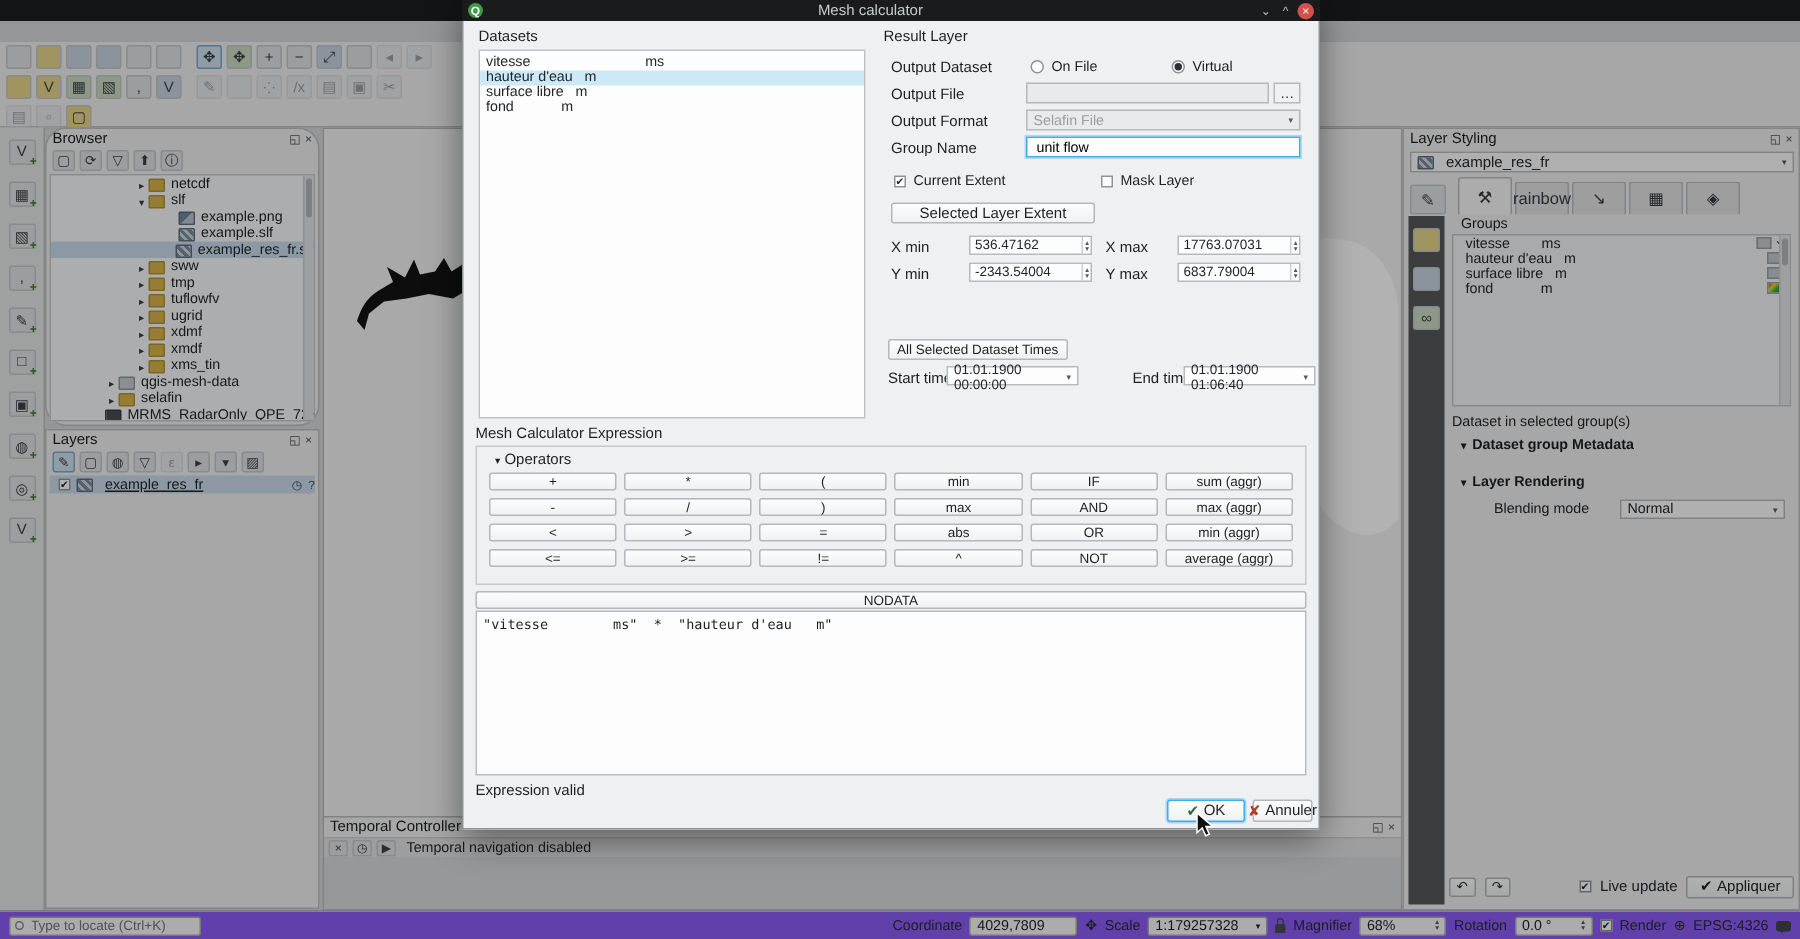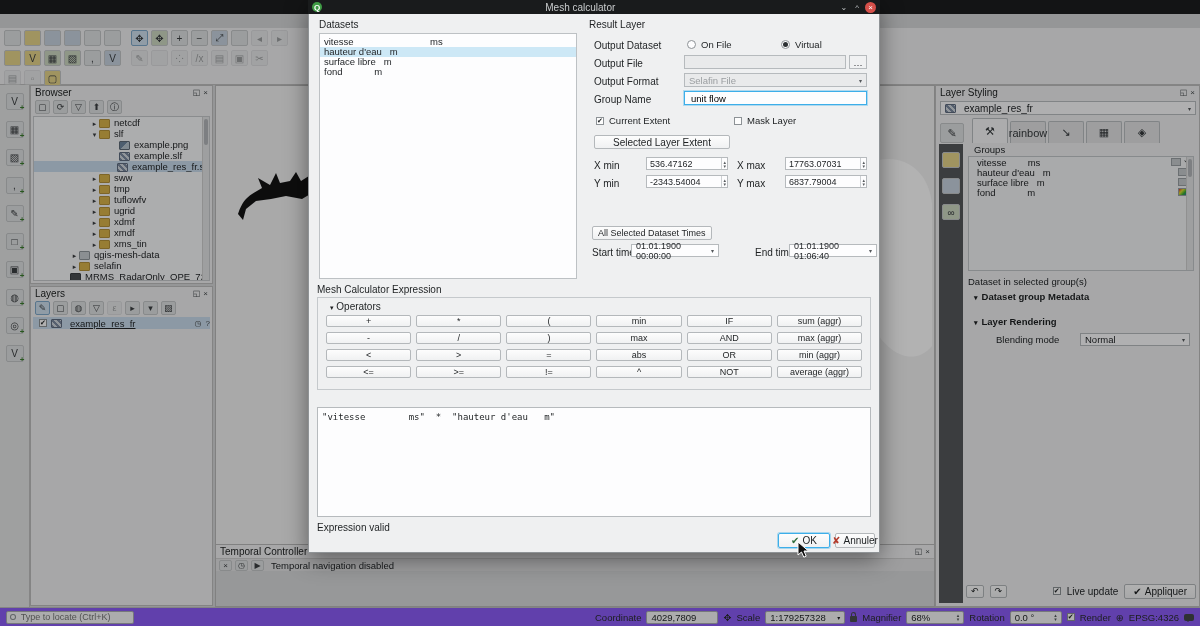--- a/index.html
+++ b/index.html
@@ -123,21 +123,21 @@
   .dsrow{height:10px;line-height:10px;padding-left:4px;font-size:9.5px;white-space:pre;}
   .dsrow.selected{background:#cde8f6;}
   .field{position:absolute;height:14px;background:#fdfdfe;border:1px solid #b6babd;display:flex;align-items:center;padding:0 4px;font-size:9.5px;}
   .field.disabled{background:#e9eaeb;color:#9a9ea1;}
   .field.focus{border:1px solid #3daee9;box-shadow:0 0 0 1px rgba(61,174,233,.35);}
   .field input{border:none;outline:none;background:transparent;font:inherit;width:100%;}
   .field .caret{margin-left:auto;font-size:6px;color:#55595c;}
   .radio{width:9px;height:9px;border-radius:50%;background:#fdfdfe;border:1px solid #8d9296;display:inline-flex;align-items:center;justify-content:center;flex:none;}
   .radio.on::after{content:"";width:5px;height:5px;border-radius:50%;background:#2c3033;}
   .inline{position:absolute;display:flex;align-items:center;gap:5px;font-size:9.5px;color:#1d2022;}
-  .spinfield{position:absolute;height:13px;background:#fdfdfe;border:1px solid #b6babd;display:flex;align-items:center;font-size:9px;}
+  .spinfield{position:absolute;height:13px;background:#fdfdfe;border:1px solid #b6babd;display:flex;font-size:9px;}
   .spinfield .val{flex:1;padding:0 3px;}
   .spinfield .spin{border-left:1px solid #cdd0d3;height:100%;justify-content:center;padding:0 1px;}
   .opgroup{position:absolute;left:8px;right:8px;top:283px;height:93px;border:1px solid #c5c9cc;}
   .opgrid{position:absolute;left:8px;right:8px;top:17px;display:grid;grid-template-columns:repeat(6,1fr);gap:5px;}
   .opbtn{height:12px;font-size:9px;}
   .exparea{position:absolute;left:8px;right:8px;top:393px;height:110px;background:#fdfdfe;border:1px solid #b6babd;
            font-family:"DejaVu Sans Mono",monospace;font-size:9px;color:#1d2022;padding:4px;white-space:pre;}
   .okfocus{border:1px solid #3daee9;box-shadow:0 0 0 1px rgba(61,174,233,.4);}
   .cursor{position:absolute;z-index:99;}
 </style>
@@ -285,21 +285,21 @@
           <span>◍</span>
         </div>
         <div class="tile">
           <span>◎</span>
         </div>
         <div class="tile">
           <span>V</span>
         </div>
       </div>
 
-    <div class="panel" style="left:30px;top:85px;width:183px;height:199px;">
+    <div class="panel" style="left:30px;top:85px;width:183px;height:199px;border-radius:14px;">
       <div class="phead">
         <span class="ttl">Browser</span>
         <span class="dockics">
             <span>◱</span>
             <span>×</span>
           </span>
       </div>
       <div class="ptools">
 
       <div class="tile">
@@ -761,20 +761,23 @@
             <span class="btn opbtn">OR</span>
             <span class="btn opbtn">min (aggr)</span>
             <span class="btn opbtn">&lt;=</span>
             <span class="btn opbtn">&gt;=</span>
             <span class="btn opbtn">!=</span>
             <span class="btn opbtn">^</span>
             <span class="btn opbtn">NOT</span>
             <span class="btn opbtn">average (aggr)</span>
           </div>
       </div>
+      <div class="btn" style="position:absolute;left:8px;right:8px;top:380px;height:12px;font-size:9px;">
+          <span>NODATA</span>
+        </div>
 
       <div class="exparea">"vitesse        ms"  *  "hauteur d'eau   m"</div>
 
       <div class="dlabel" style="left:8px;top:508px;">Expression valid</div>
 
       <div class="btn okfocus" style="position:absolute;left:469px;top:519px;width:52px;height:15px;">
         <span style="color:#2e6b3a;">✔</span>
         <span>OK</span>
       </div>
       <div class="btn" style="position:absolute;left:526px;top:519px;width:40px;height:15px;">

